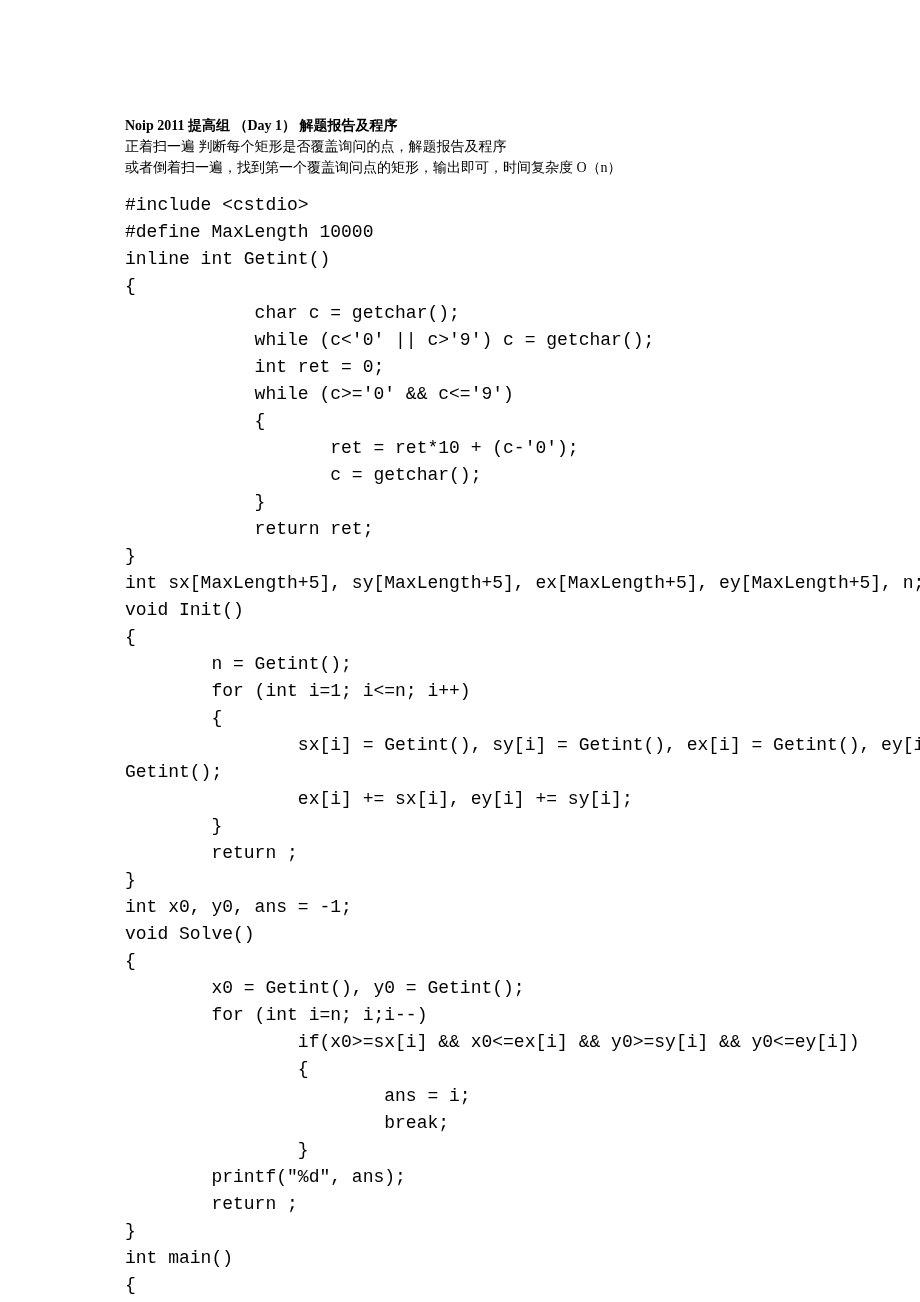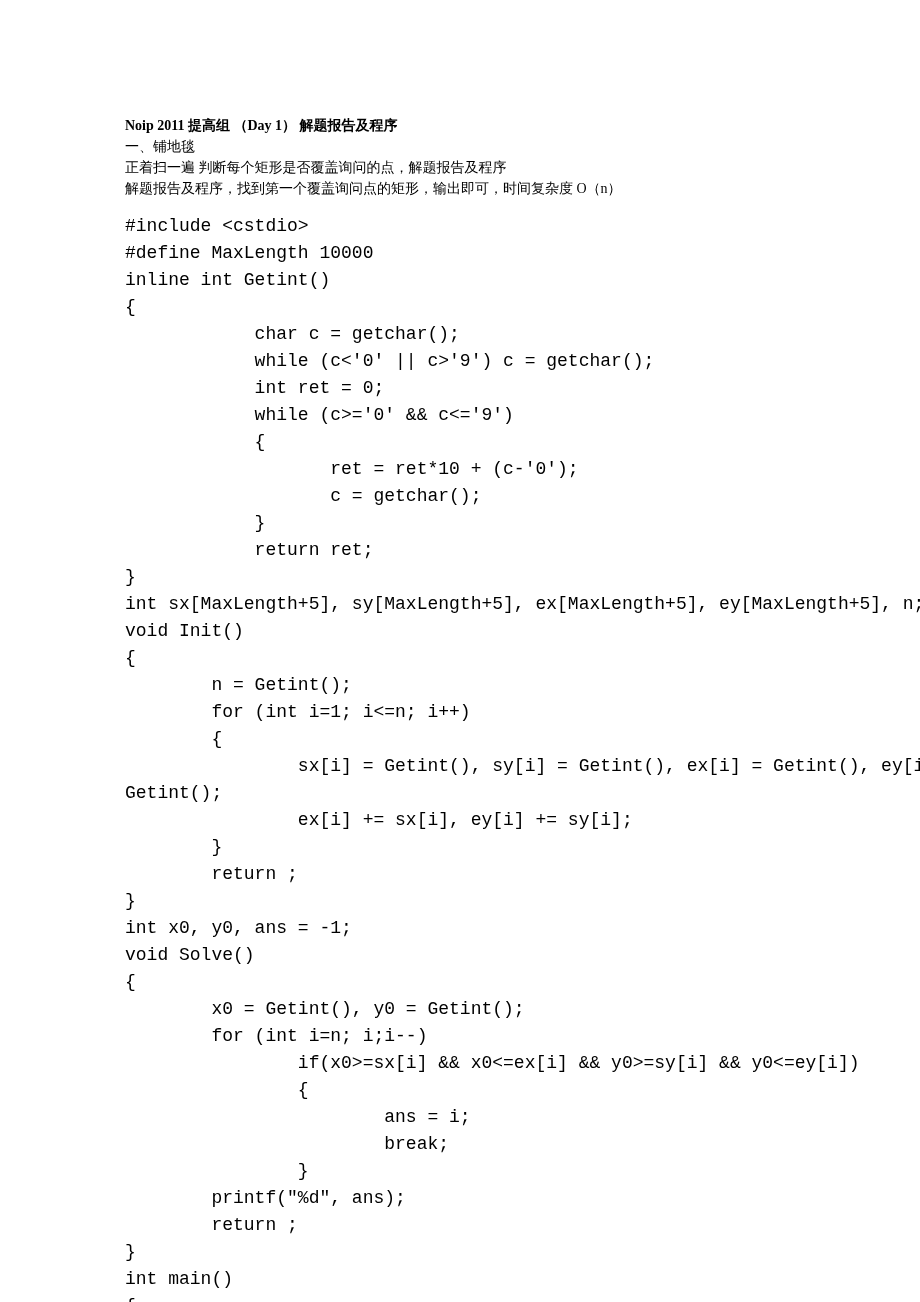--- a/index.html
+++ b/index.html
@@ -30,23 +30,22 @@
     line-height: 1.5;
     white-space: pre;
     margin: 0;
   }
 </style>
 </head>
 <body>
 
 <div class="page">
   <div class="title">Noip 2011 提高组 （Day 1） 解题报告及程序</div>
-  <div class="cn">一、铺地毯</div>
   <div class="cn">正着扫一遍 判断每个矩形是否覆盖询问的点，解题报告及程序</div>
-  <div class="cn">解题报告及程序，找到第一个覆盖询问点的矩形，输出即可，时间复杂度 O（n）</div>
+  <div class="cn">或者倒着扫一遍，找到第一个覆盖询问点的矩形，输出即可，时间复杂度 O（n）</div>
   <div style="height:14px"></div>
   <pre class="code">#include &lt;cstdio&gt;
 #define MaxLength 10000
 inline int Getint()
 {
             char c = getchar();
             while (c&lt;'0' || c&gt;'9') c = getchar();
             int ret = 0;
             while (c&gt;='0' &amp;&amp; c&lt;='9')
             {

